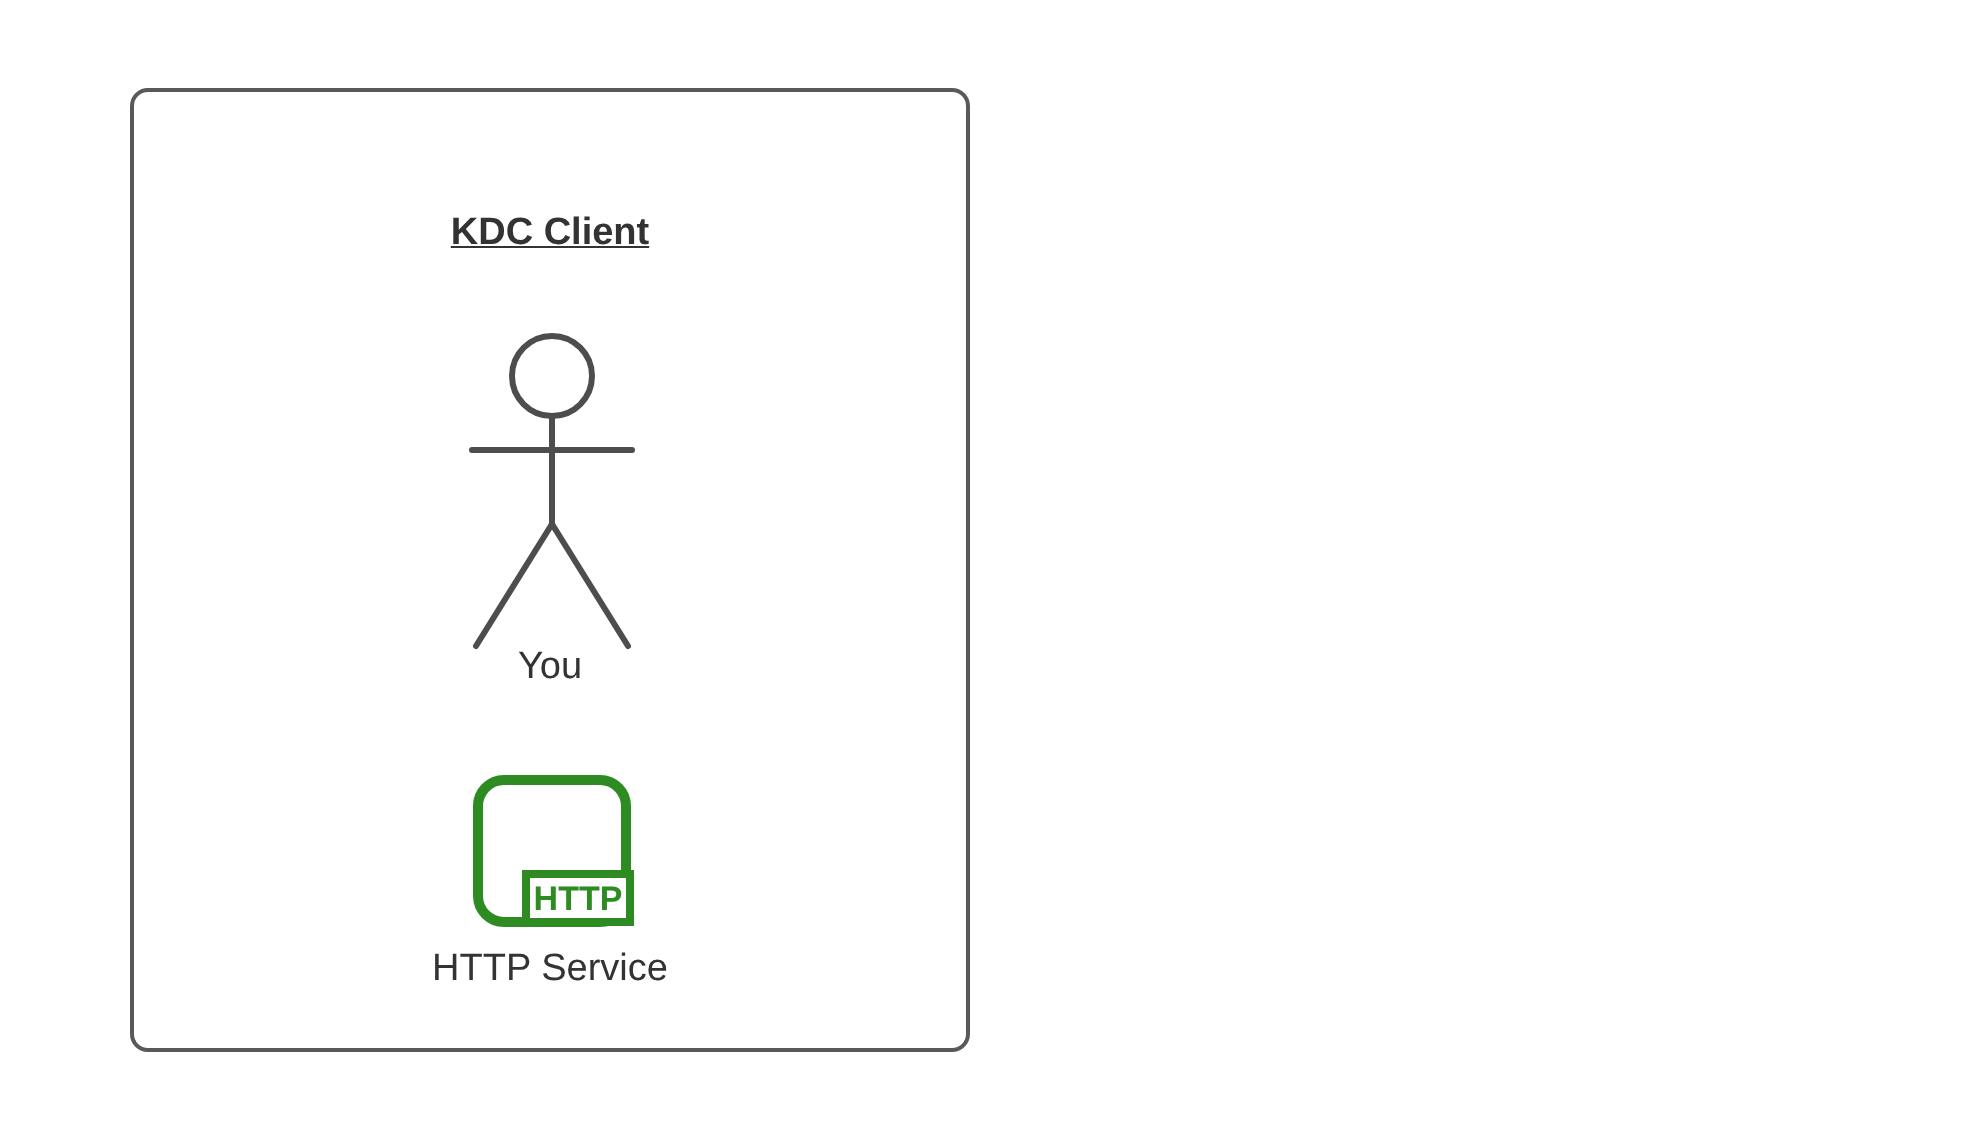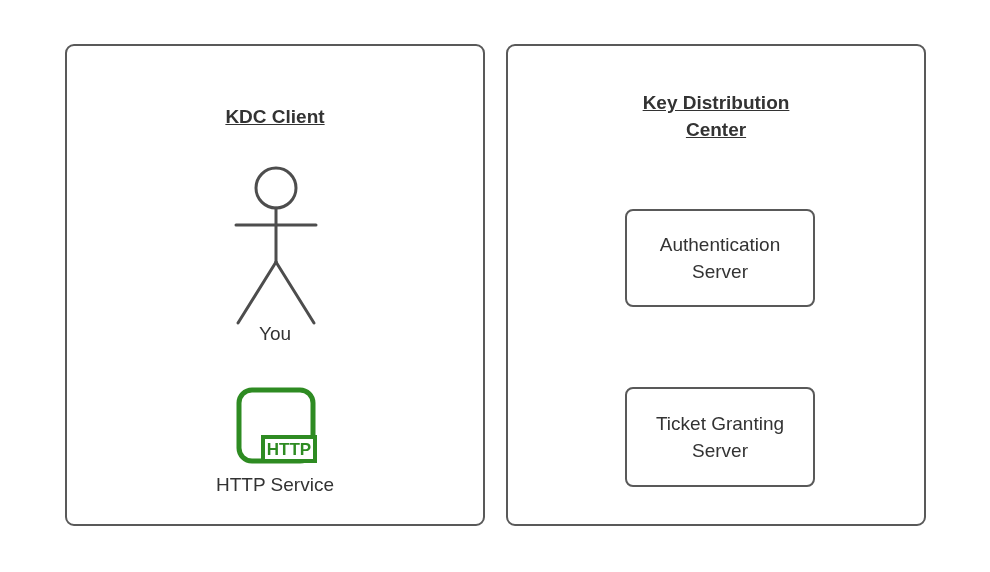--- a/index.html
+++ b/index.html
@@ -129,25 +129,14 @@
       <g fill="none" stroke="#2e8b22">
         <rect x="4" y="4" width="74" height="71" rx="13" stroke-width="5"></rect>
         <rect x="28" y="51" width="52" height="24" fill="#ffffff" stroke-width="4"></rect>
       </g>
       <text class="http-badge-text" x="54" y="69" text-anchor="middle">HTTP</text>
     </svg>
 
     <div class="service-label">HTTP Service</div>
   </div>
 
-  <div class="panel panel-right">
-    <div class="panel-title title-kdc wrap">Key Distribution Center</div>
-
-    <div class="node node-auth">
-      <div class="node-label">Authentication Server</div>
-    </div>
-
-    <div class="node node-ticket">
-      <div class="node-label">Ticket Granting Server</div>
-    </div>
-  </div>
 
 </div>
 
 </body></html>

